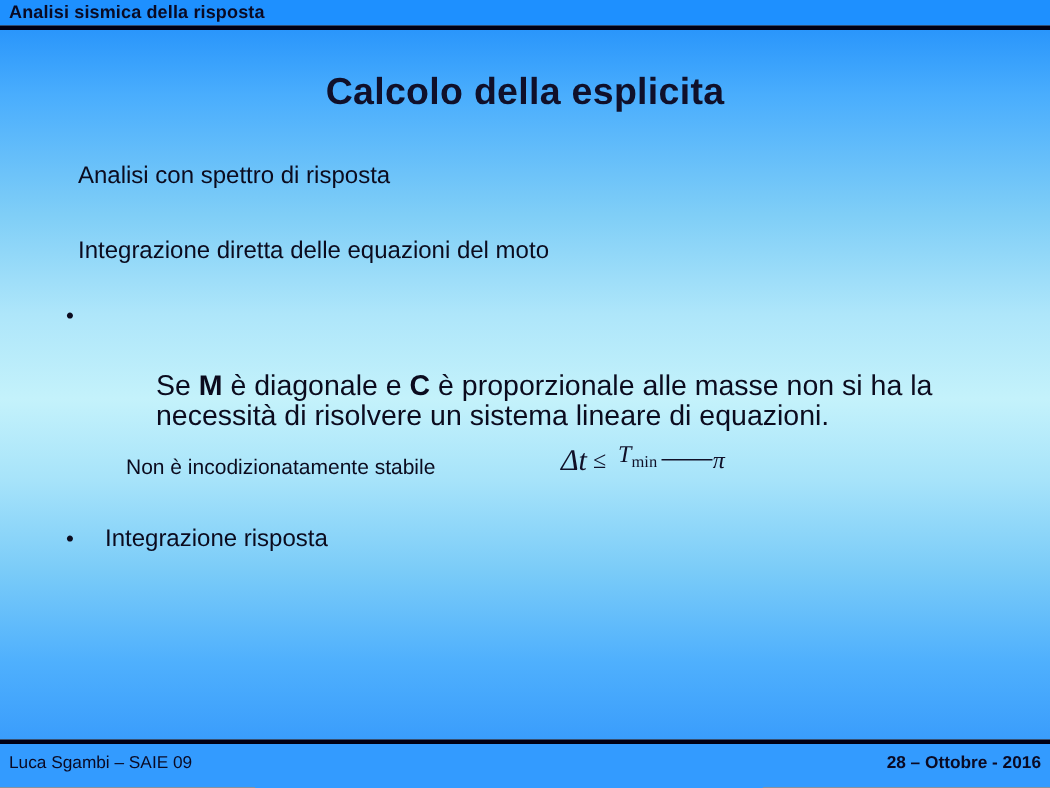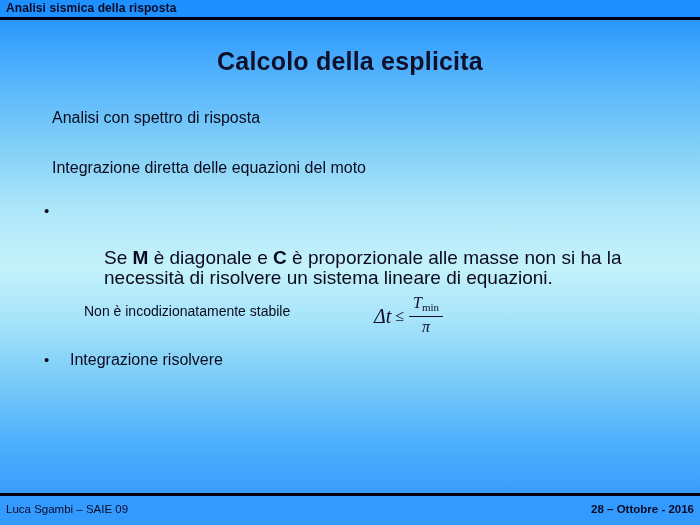--- a/index.html
+++ b/index.html
@@ -145,21 +145,21 @@
     font-size: 20px;
     padding-right: 4px;
   }
   .formula .rel {
     font-style: normal;
     font-size: 16px;
     padding-right: 5px;
   }
   .frac {
     display: inline-flex;
-    flex-direction: column;
+    flex-direction: row;
     align-items: center;
     vertical-align: middle;
     position: relative;
     top: -1px;
   }
   .frac .num {
     font-style: italic;
     font-size: 16px;
     padding: 0 3px 1px 3px;
     line-height: 15px;
@@ -249,21 +249,21 @@
     <span class="rel">≤</span>
     <span class="frac">
       <span class="num"><span>T</span><span class="sub">min</span></span>
       <span class="bar"></span>
       <span class="den">π</span>
     </span>
   </div>
 
   <div class="bullet-row" style="top:350px;">
     <span class="bullet-dot">•</span>
-    <span class="bullet-text">Integrazione risolvere</span>
+    <span class="bullet-text">Integrazione risposta</span>
   </div>
 
   <div class="footer-rule"></div>
   <div class="footer-band"></div>
   <div class="footer-left">Luca Sgambi – SAIE 09</div>
   <div class="footer-right">28 – Ottobre - 2016</div>
 
 </div>
 
 </body></html>

